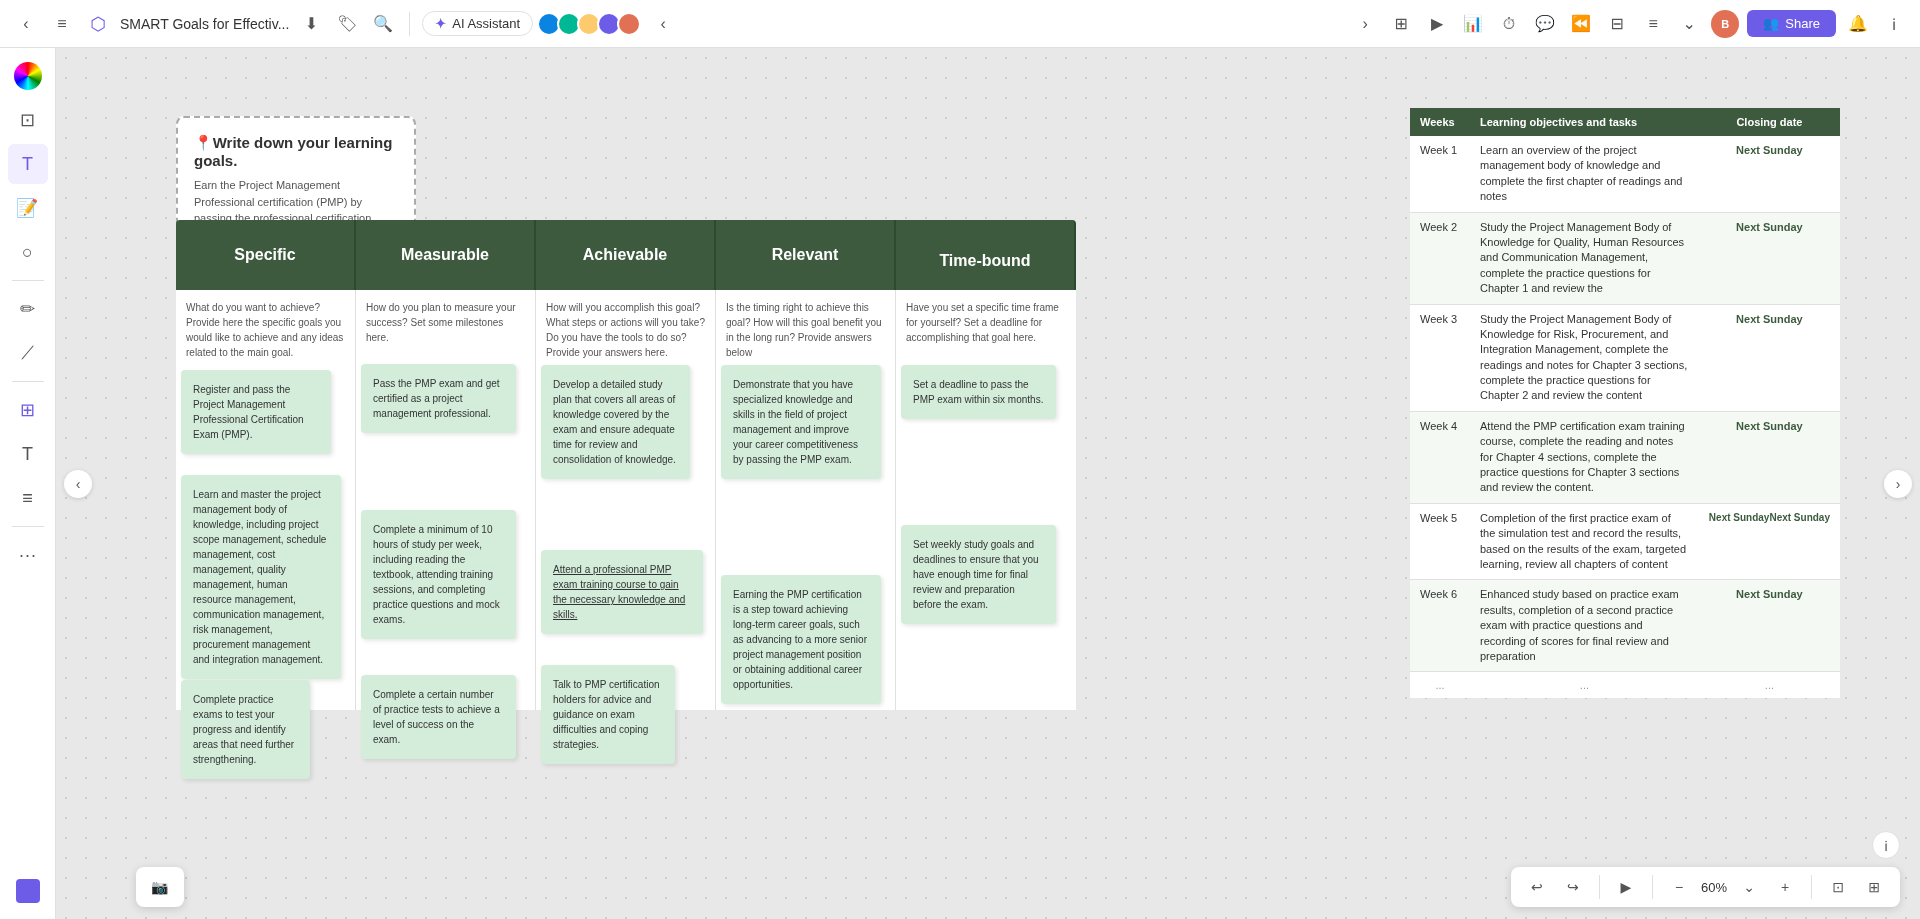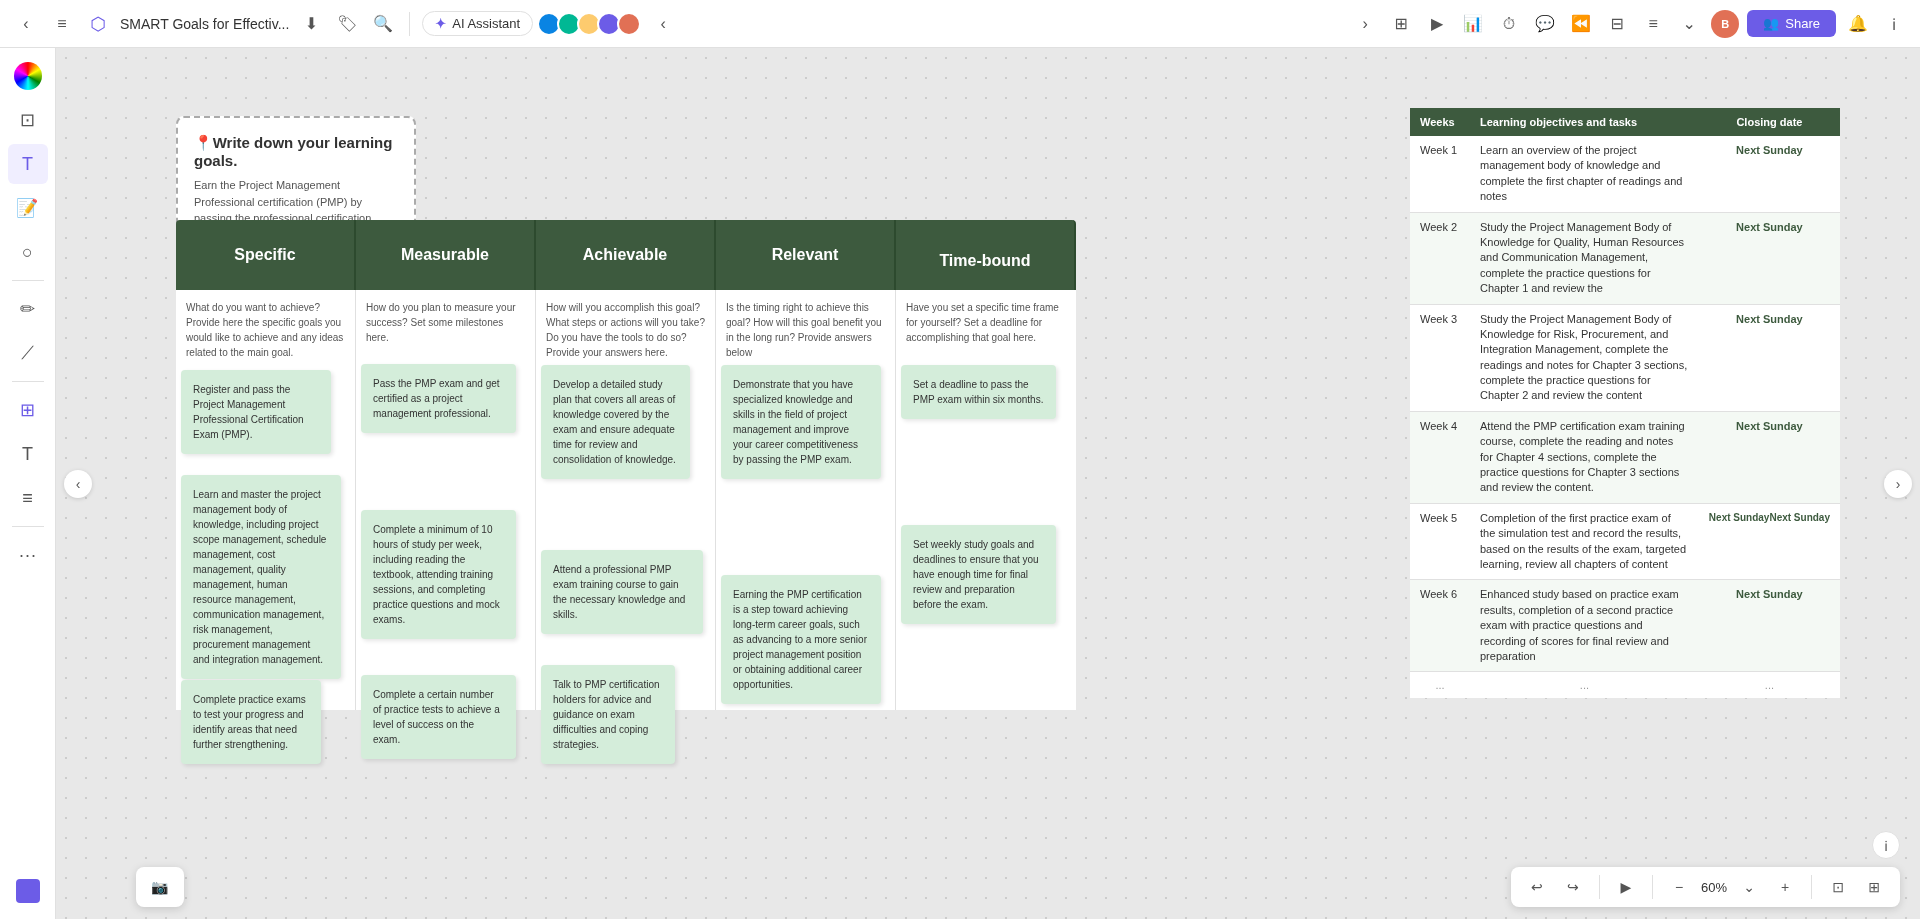--- a/index.html
+++ b/index.html
@@ -174,21 +174,21 @@
       border-radius: 50%;
       background: #fff;
       border: 1px solid #e0e0e0;
       display: flex; align-items: center; justify-content: center;
       font-size: 14px; color: #555; cursor: pointer;
     }
 
     
     .spec-s1 { top: 80px; left: 5px; width: 150px; }
     .spec-s2 { top: 180px; left: 5px; width: 160px; }
-    .spec-s3 { top: 380px; left: 5px; width: 140px; }
+    .spec-s3 { top: 380px; left: 5px; width: 129px; }
 
     
     .meas-s1 { top: 80px; left: 5px; width: 150px; }
     .meas-s2 { top: 220px; left: 5px; width: 155px; }
     .meas-s3 { top: 380px; left: 5px; width: 150px; }
 
     
     .ach-s1 { top: 80px; left: 5px; width: 155px; }
     .ach-s2 { top: 260px; left: 5px; width: 145px; }
     .ach-s3 { top: 370px; left: 5px; width: 150px; }
@@ -326,21 +326,21 @@
         </div>
       </div>
 
       <div class="smart-col">
         <div class="smart-header">
           <span>Achievable</span>
         </div>
         <div class="smart-body">
           <div class="smart-body-text">How will you accomplish this goal? What steps or actions will you take? Do you have the tools to do so? Provide your answers here.</div>
           <div class="sticky sticky-green ach-s1" style="top:75px; left:5px; width:149px;">Develop a detailed study plan that covers all areas of knowledge covered by the exam and ensure adequate time for review and consolidation of knowledge.</div>
-          <div class="sticky sticky-green ach-s2" style="top:260px; left:5px; width:162px;">Attend a professional PMP exam training course to gain the necessary knowledge and skills.</div>
+          <div class="sticky sticky-green ach-s2" style="top:260px; left:5px; width:162px;text-decoration:underline;">Attend a professional PMP exam training course to gain the necessary knowledge and skills.</div>
           <div class="sticky sticky-green ach-s3" style="top:375px; left:5px; width:134px;">Talk to PMP certification holders for advice and guidance on exam difficulties and coping strategies.</div>
         </div>
       </div>
 
       <div class="smart-col">
         <div class="smart-header">
           <span>Relevant</span>
         </div>
         <div class="smart-body">
           <div class="smart-body-text">Is the timing right to achieve this goal? How will this goal benefit you in the long run? Provide answers below</div>

